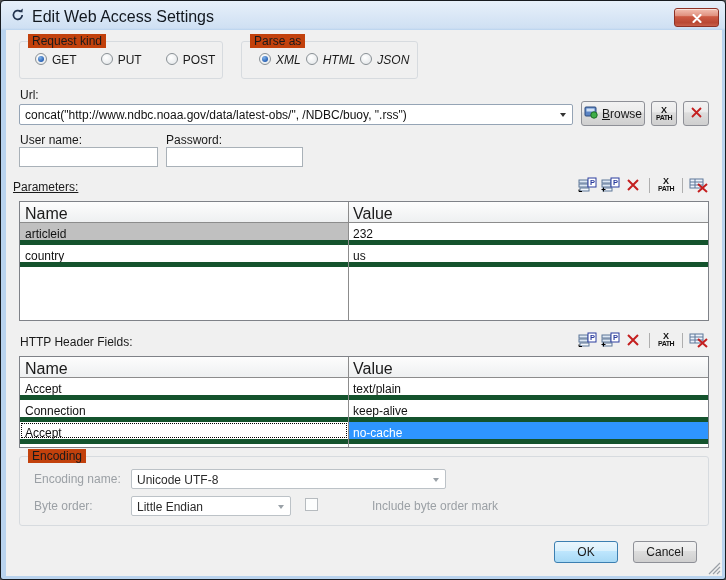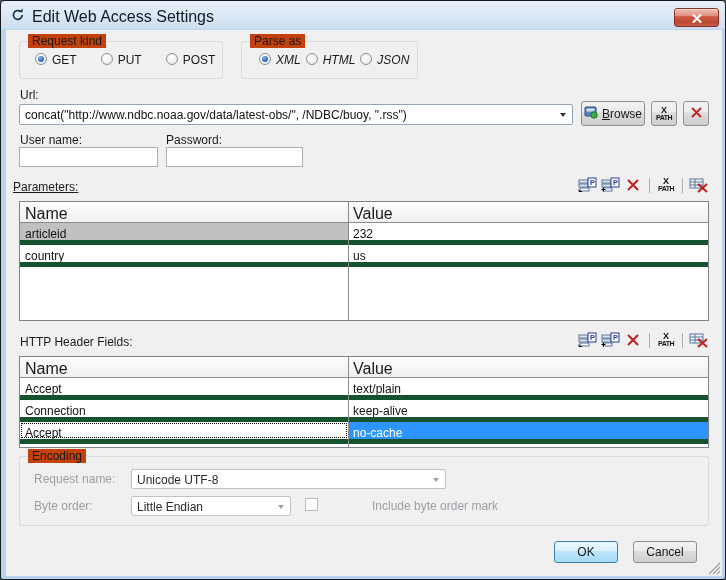--- a/index.html
+++ b/index.html
@@ -297,21 +297,21 @@
       </div>
       <div class="trow">
         <div class="td c-name focus-dotted">Accept</div>
         <div class="td c-value sel-blue">no-cache</div>
       </div>
     </div>
 
     <div class="groupbox" style="left:13px;top:426px;width:690px;height:70px;">
       <span class="gb-label">Encoding</span>
     </div>
-    <span class="lbl lbl-dis" style="left:28px;top:442px;">Request name:</span>
+    <span class="lbl lbl-dis" style="left:28px;top:442px;">Encoding name:</span>
     <div class="combo disabled" style="left:125px;top:439px;width:315px;height:20px;">
       <span>Unicode UTF-8</span>
       <span class="arrow"></span>
     </div>
     <span class="lbl lbl-dis" style="left:28px;top:469px;">Byte order:</span>
     <div class="combo disabled" style="left:125px;top:466px;width:160px;height:20px;">
       <span>Little Endian</span>
       <span class="arrow"></span>
     </div>
     <span class="checkbox" style="left:299px;top:468px;"></span>

